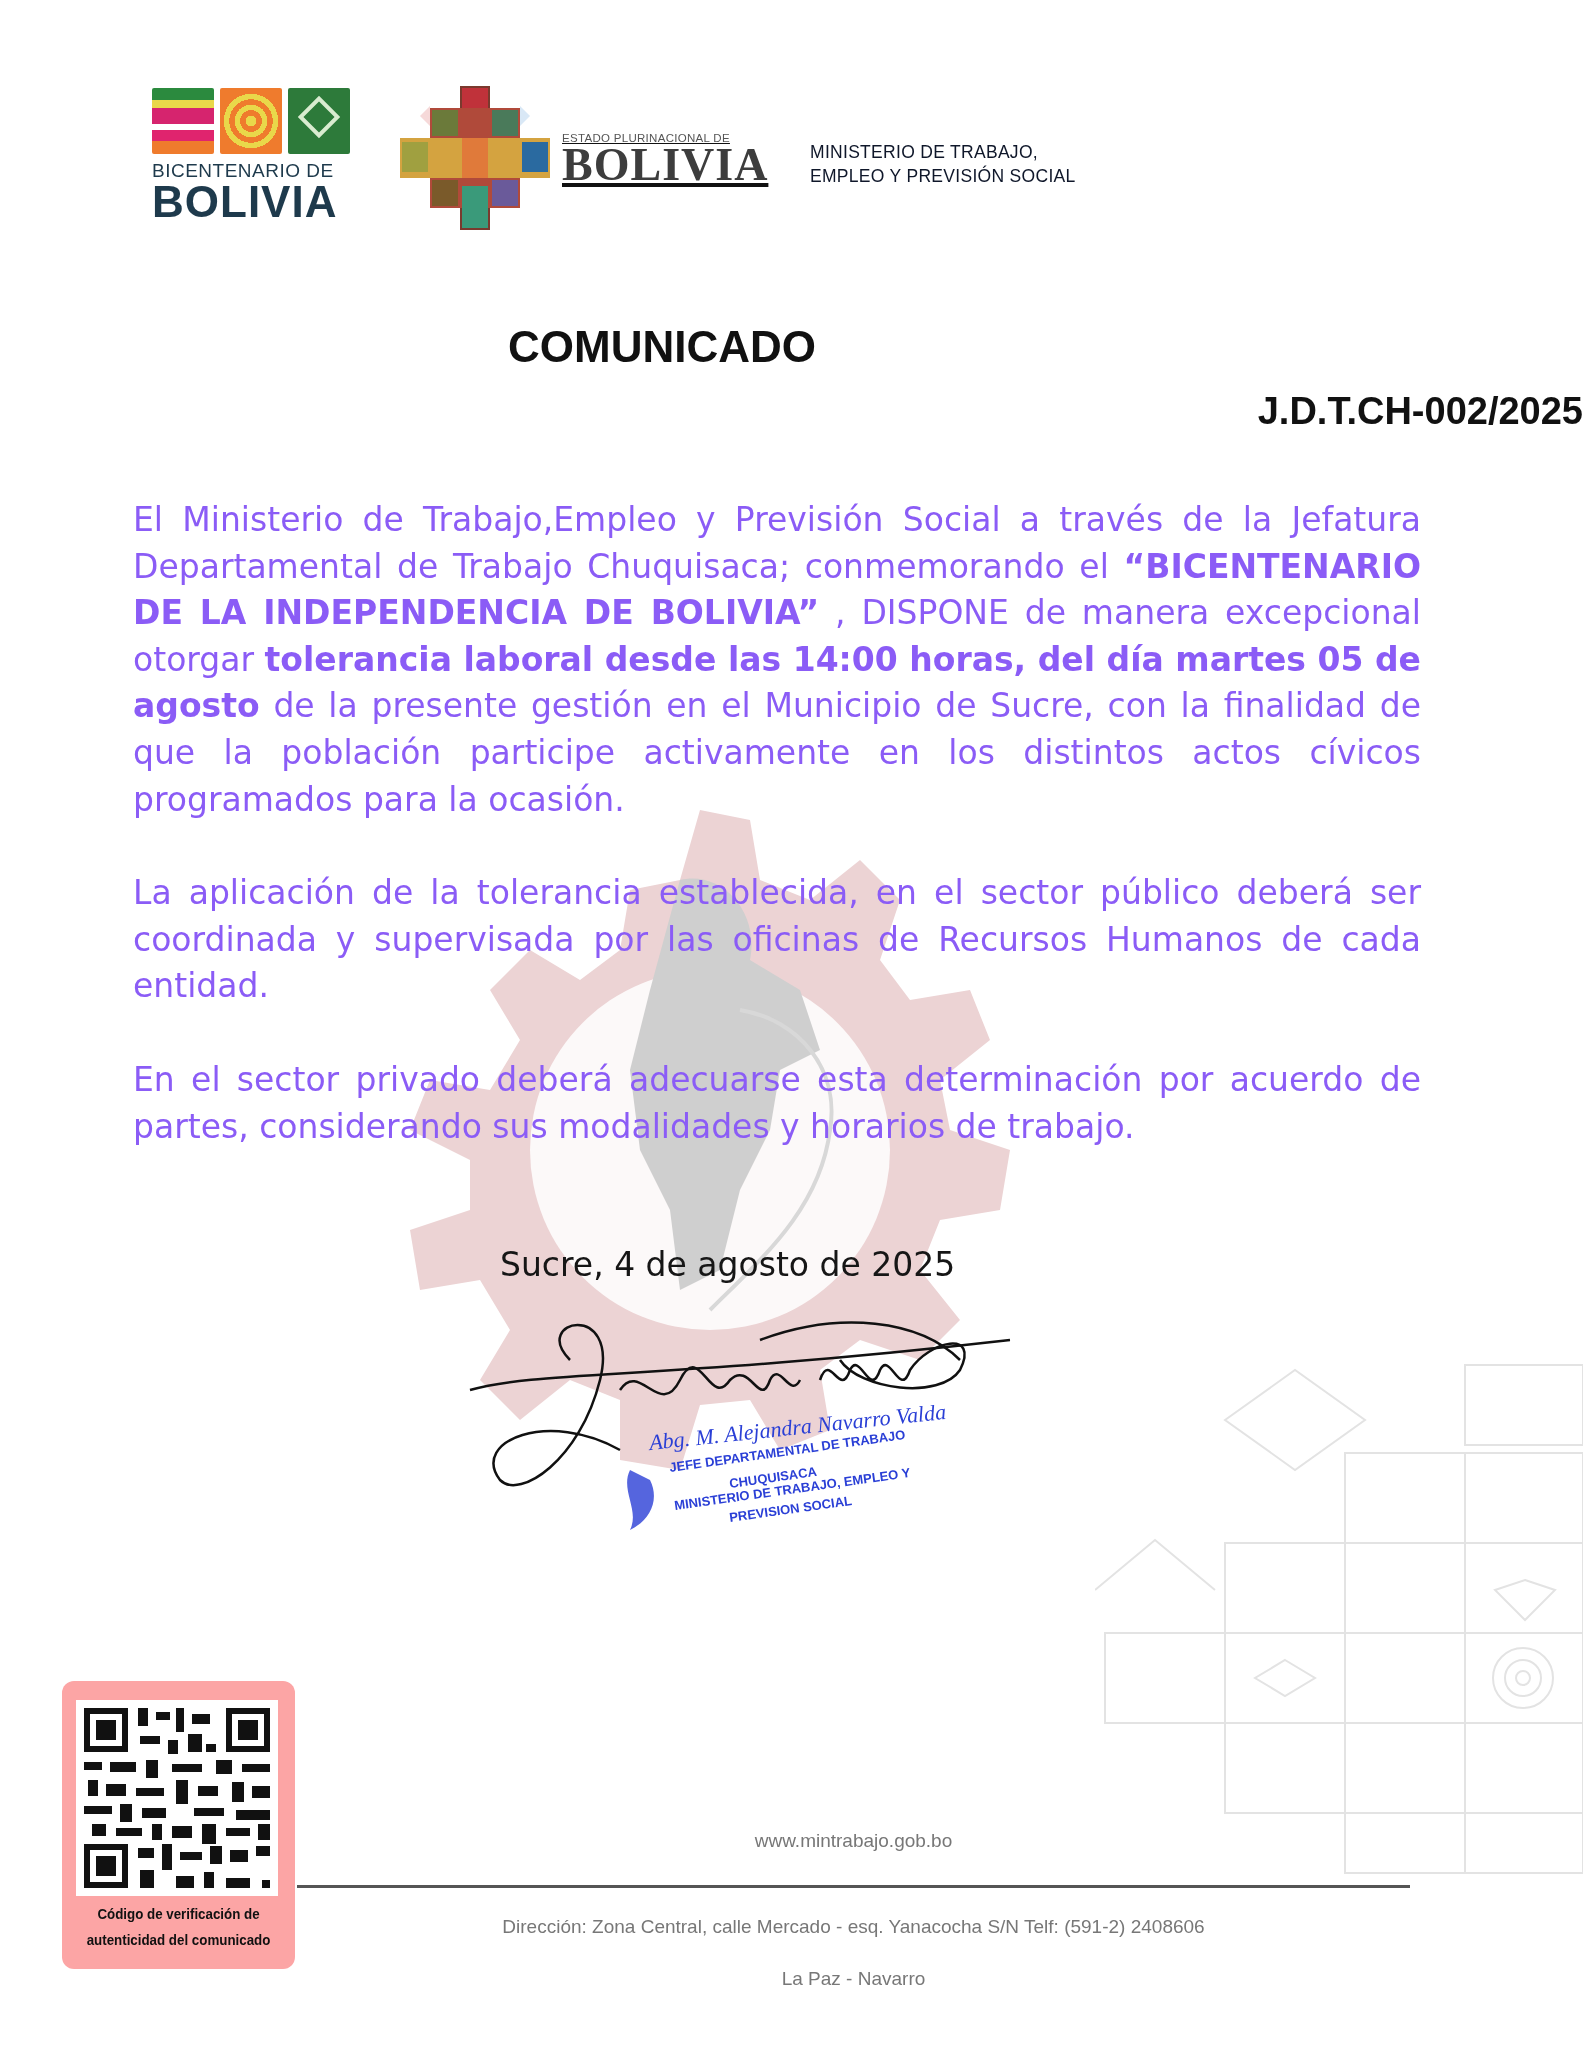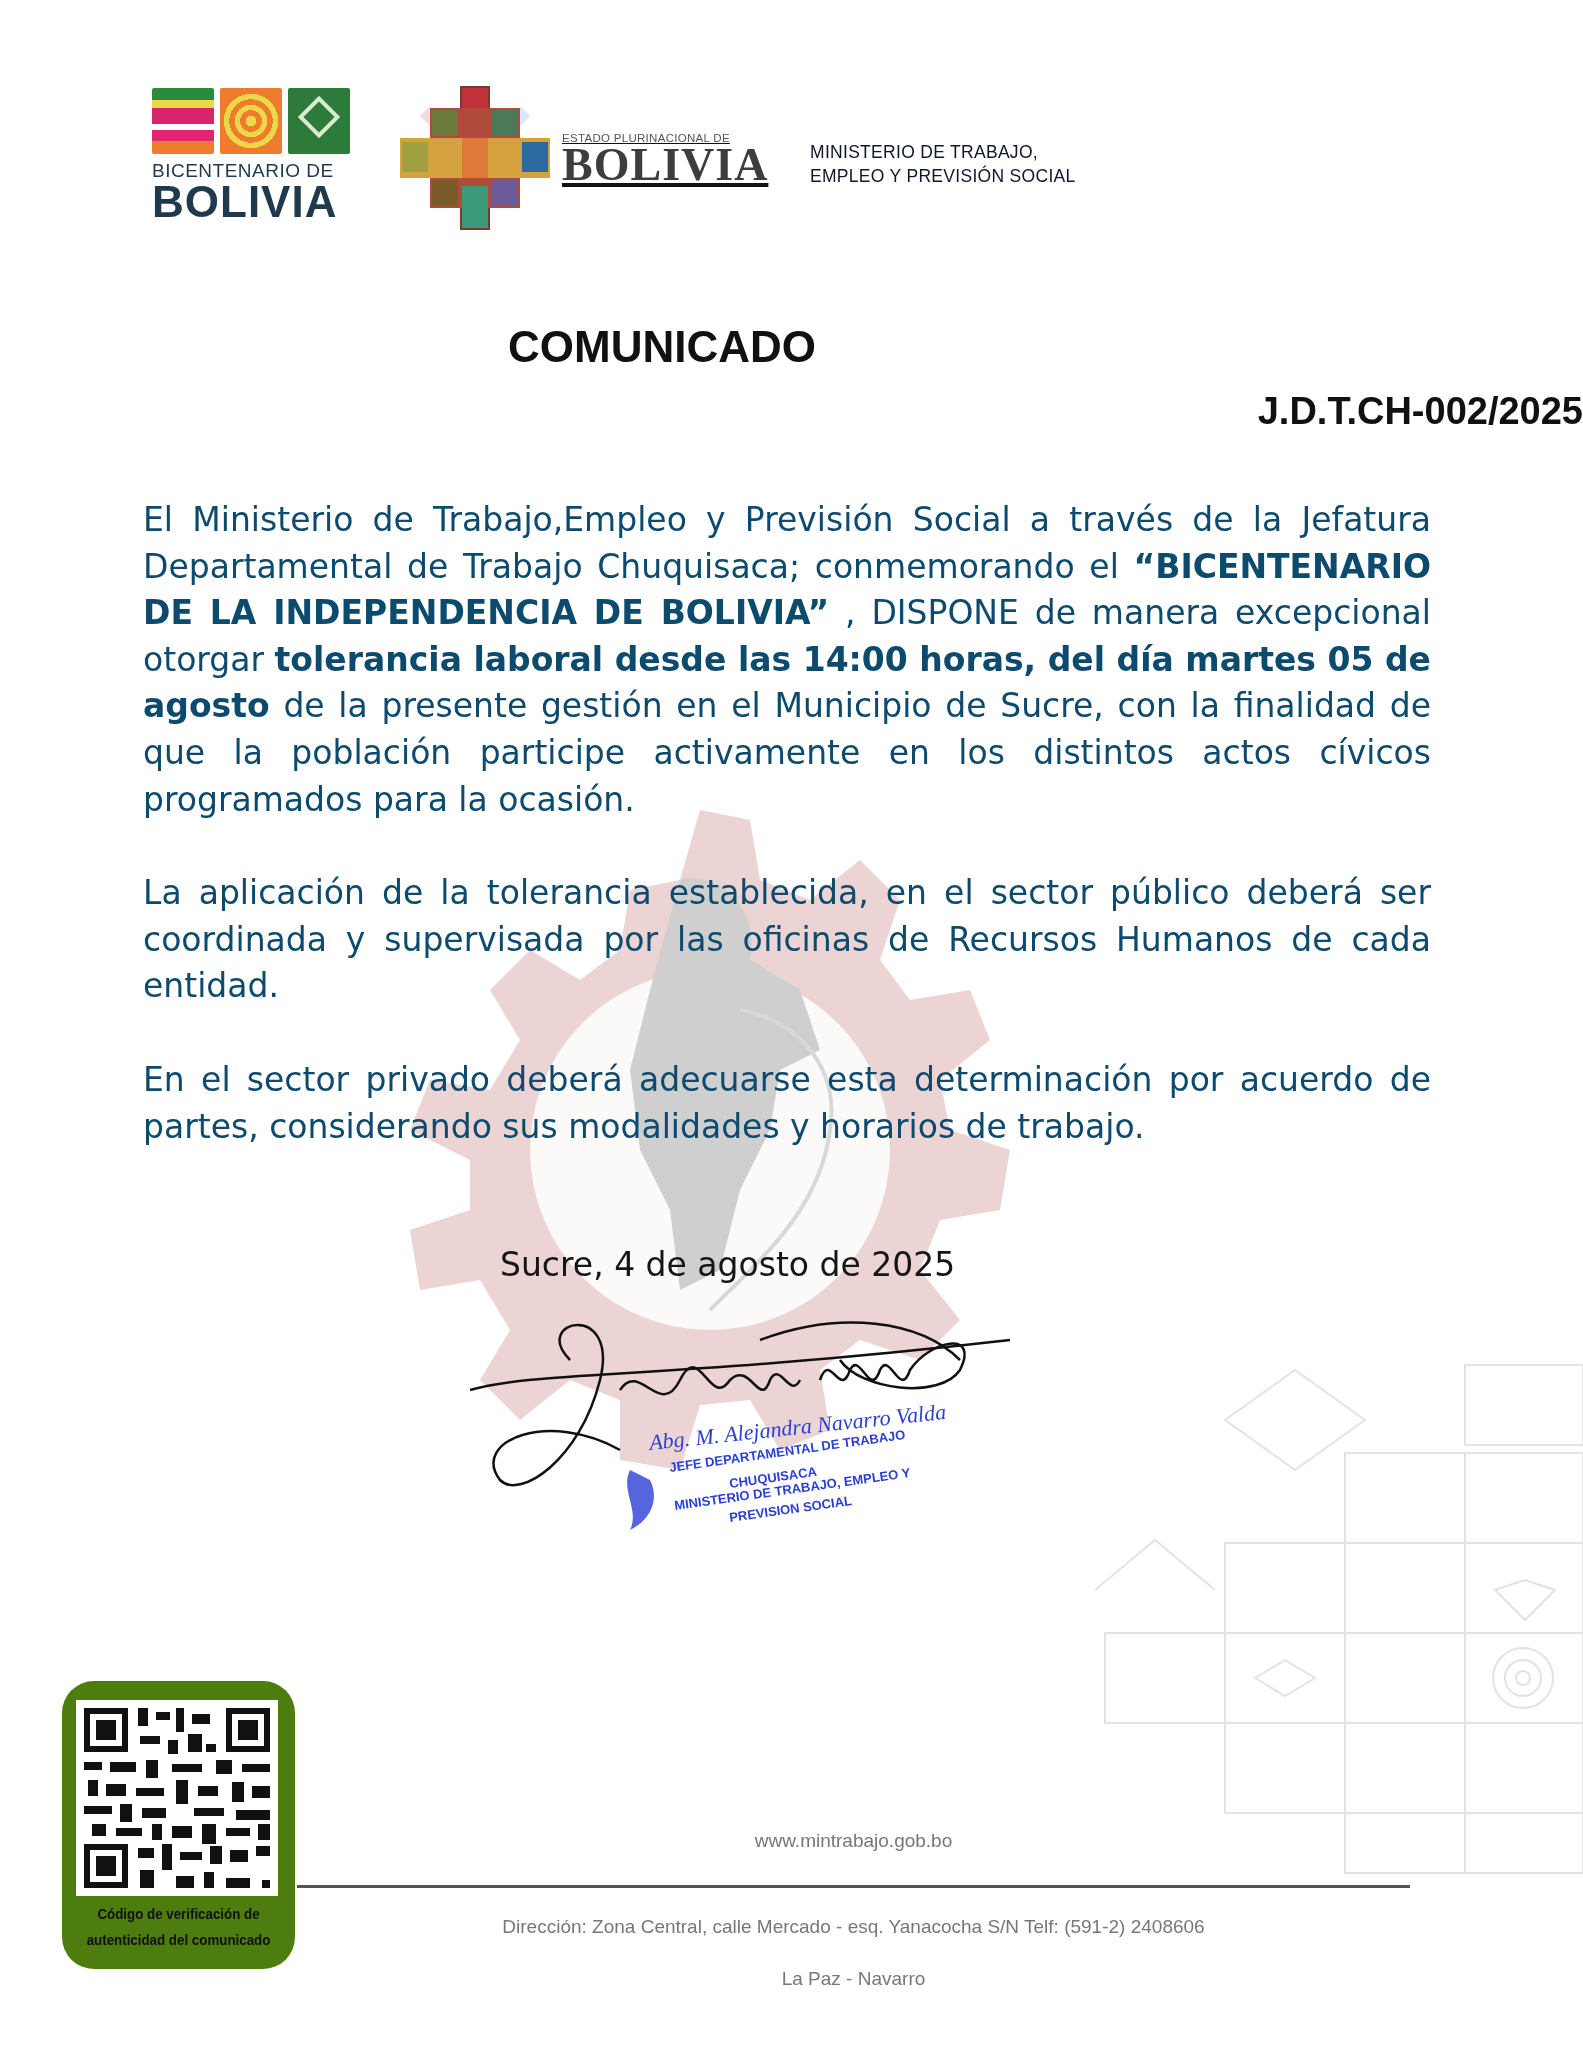--- a/index.html
+++ b/index.html
@@ -24,32 +24,32 @@
 
   
   .watermark { left:380px; top:790px; width:640px; height:720px; }
   .corner-art { left:1095px; top:1340px; width:488px; height:708px; }
 
   
   .title { left:0; width:1324px; text-align:center; top:322px; font-family:"Liberation Sans", sans-serif; font-weight:bold; font-size:44px; color:#111; }
   .subtitle { left:0; width:1583px; text-align:right; top:390px; font-family:"Liberation Sans", sans-serif; font-weight:bold; font-size:38px; color:#111; }
 
   
-  .body { left:143px; width:1288px; font-family:"DejaVu Sans", sans-serif; font-size:33px; line-height:46.6px; text-align:justify; color:#0c4a6e; }
+  .body { left:133px; width:1288px; font-family:"DejaVu Sans", sans-serif; font-size:33px; line-height:46.6px; text-align:justify; color:#8b5cf6; }
   .p1 { top:497px; }
   .p2 { top:870px; }
   .p3 { top:1057px; }
   .body b { font-weight:bold; }
   .date { left:500px; top:1245px; font-size:33px; color:#161616; }
 
   
   .signature { left:460px; top:1300px; width:560px; height:250px; }
 
   
-  .qr-box { left:62px; top:1681px; width:233px; height:288px; background:#4d7c0f; border-radius:32px; }
+  .qr-box { left:62px; top:1681px; width:233px; height:288px; background:#fca5a5; border-radius:12px; }
   .qr-inner { position:absolute; left:14px; top:19px; width:202px; height:196px; background:#fff; }
   .qr-caption { position:absolute; left:0; top:220px; width:233px; text-align:center; font-family:"Liberation Sans", sans-serif; font-weight:bold; font-size:15.5px; line-height:26px; color:#111; transform:scaleX(0.86); }
 
   
   .footer-rule { left:297px; top:1885px; width:1113px; height:3px; background:#555; }
   .footer { left:297px; width:1113px; text-align:center; font-family:"Liberation Sans", sans-serif; font-size:19px; color:#777; line-height:26px; }
   .f1 { top:1914px; } .f2 { top:1828px; } .f3 { top:1966px; }
 </style>
 </head>
 <body>

